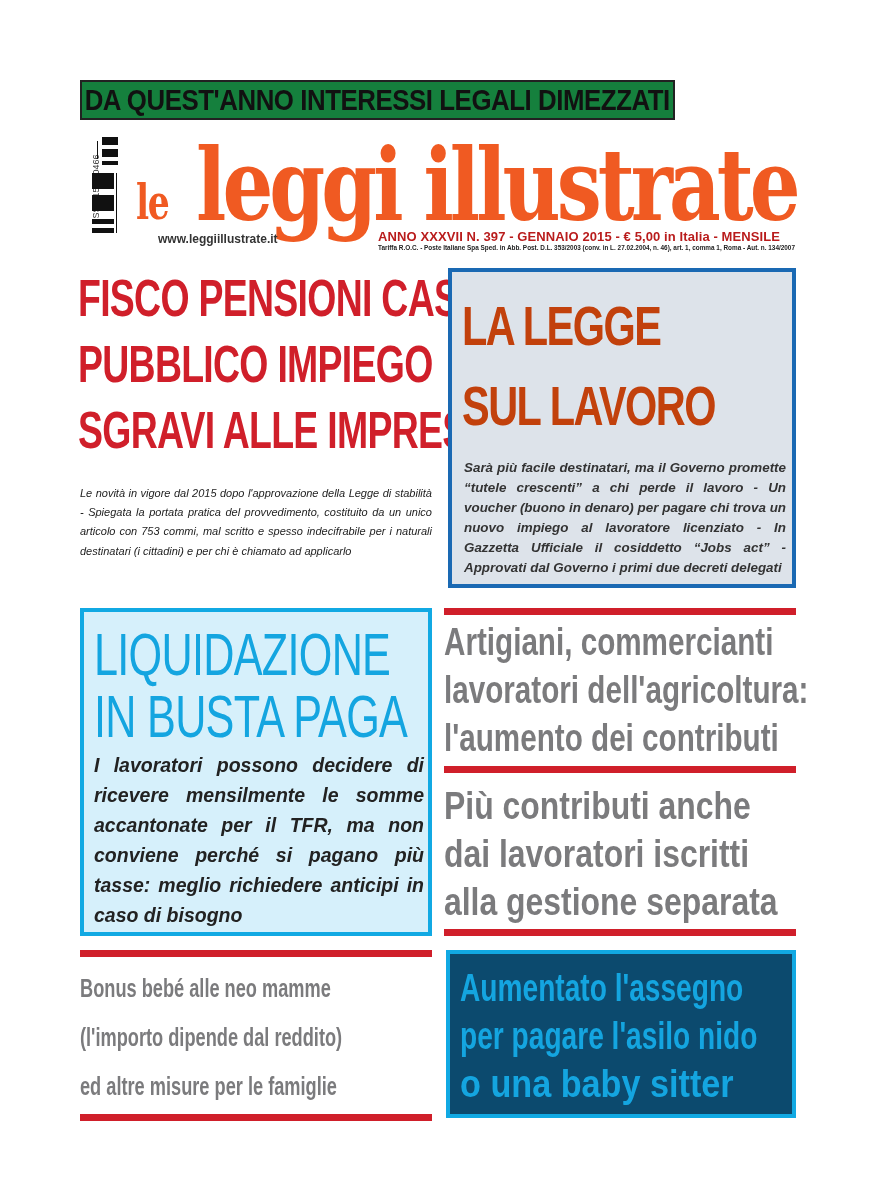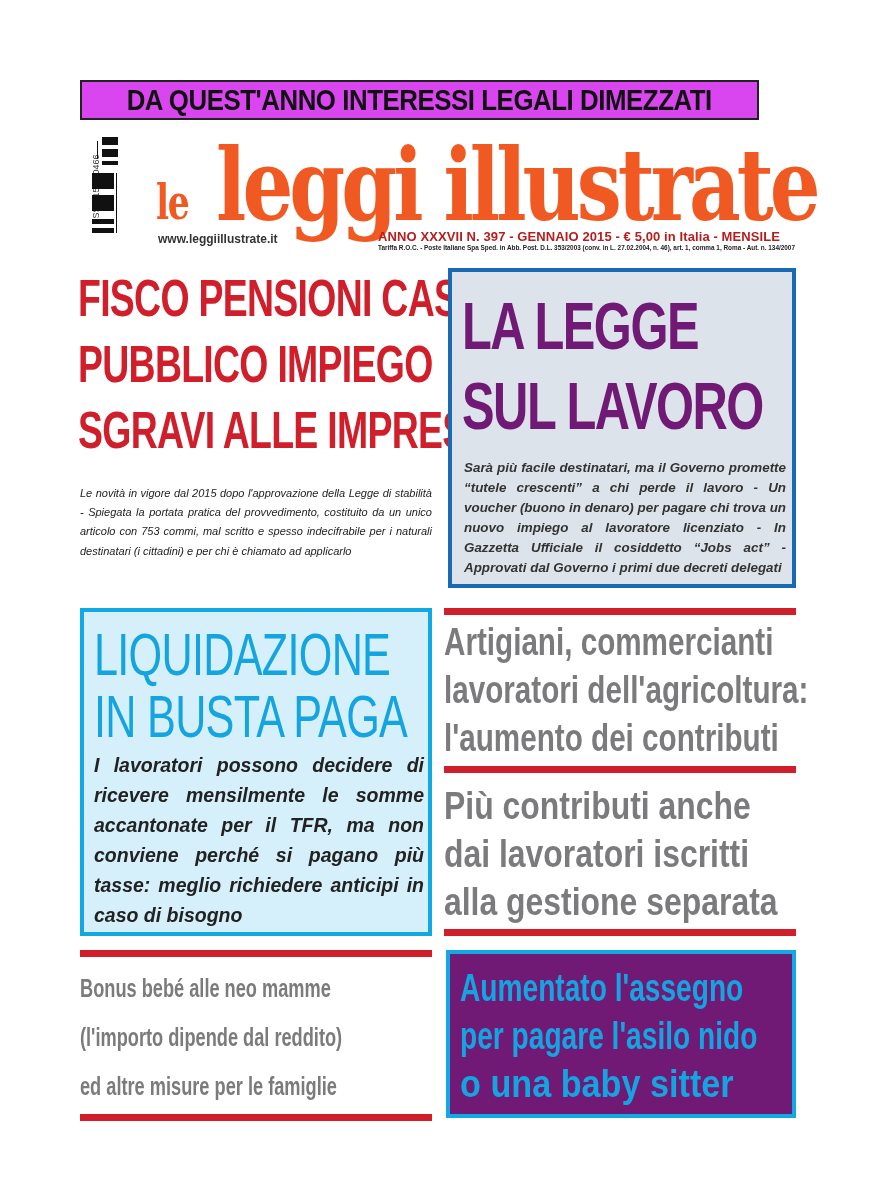--- a/index.html
+++ b/index.html
@@ -2,38 +2,38 @@
 <html><head>
 <meta charset="utf-8">
 <style>
   html, body { margin: 0; padding: 0; background: #ffffff; }
   body { width: 874px; height: 1200px; position: relative; overflow: hidden; font-family: "Liberation Sans", sans-serif; }
 
   .abs { position: absolute; }
 
   
   .banner {
-    left: 80px; top: 80px; width: 679px; height: 40px;
-    background: #d946ef; border: 2px solid #222; box-sizing: border-box;
+    left: 80px; top: 80px; width: 595px; height: 40px;
+    background: #15803d; border: 2px solid #222; box-sizing: border-box;
     display: flex; align-items: center; justify-content: center;
   }
   .banner span {
     font-family: "Liberation Sans", sans-serif; font-weight: bold; font-size: 30px;
     color: #111; letter-spacing: -0.5px; transform: scaleX(0.86); white-space: nowrap;
     display: inline-block;
   }
   .issn {
     left: 62px; top: 180px; width: 70px; height: 12px;
     transform: rotate(-90deg); font-size: 9px; color: #333; white-space: nowrap;
   }
   .bars { left: 92px; top: 137px; width: 30px; height: 98px; }
   .bars div { position: absolute; background: #111; }
 
   
-  .masthead { left: 156px; top: 130px; width: 650px; height: 100px; }
+  .masthead { left: 136px; top: 130px; width: 650px; height: 100px; }
   .mast-le {
     position: absolute; left: 0; top: 44px;
     font-family: "DejaVu Serif", serif; font-weight: bold; font-size: 48px; color: #f05a22;
     transform: scaleX(0.72); transform-origin: left; letter-spacing: -2px;
   }
   .mast-main {
     position: absolute; left: 60px; top: -4px;
     font-family: "DejaVu Serif", serif; font-weight: bold; font-size: 100px; color: #f05a22;
     transform: scaleX(0.80); transform-origin: left; letter-spacing: -5px; white-space: nowrap;
   }
@@ -53,21 +53,21 @@
     font-size: 11px; font-style: italic; color: #222; line-height: 19.2px; text-align: justify;
   }
 
   
   .blue-box {
     left: 448px; top: 268px; width: 348px; height: 320px;
     border: 4px solid #1a69b3; background: #dde3ea; box-sizing: border-box;
   }
   .blue-box .title {
     position: absolute; left: 10px; top: 14px; width: 330px;
-    color: #701a75; font-weight: bold; font-size: 66px; line-height: 80px; letter-spacing: -2px; white-space: nowrap;
+    color: #c2410c; font-weight: bold; font-size: 56px; line-height: 80px; letter-spacing: -2px; white-space: nowrap;
   }
   .blue-box .title div { transform: scaleX(0.74); transform-origin: left; }
   .blue-box .body {
     position: absolute; left: 12px; top: 186px; width: 322px;
     font-size: 13.4px; font-style: italic; font-weight: bold; color: #333; line-height: 20px; text-align: justify;
   }
 
   
   .cyan-box {
     left: 80px; top: 608px; width: 352px; height: 328px;
@@ -95,21 +95,21 @@
   .art1 { left: 444px; top: 618px; font-size: 38px; line-height: 48px; }
   .art1 div { transform: scaleX(0.78); }
   .art2 { left: 444px; top: 782px; font-size: 38px; line-height: 48px; }
   .art2 div { transform: scaleX(0.84); }
   .art3 { left: 80px; top: 964px; font-size: 26px; line-height: 49px; }
   .art3 div { transform: scaleX(0.70); }
 
   
   .cyan-box2 {
     left: 446px; top: 950px; width: 350px; height: 168px;
-    border: 4px solid #11a9e3; background: #701a75; box-sizing: border-box;
+    border: 4px solid #11a9e3; background: #0c4a6e; box-sizing: border-box;
   }
   .cyan-box2 .title {
     position: absolute; left: 10px; top: 10px; width: 330px;
     color: #14a5e0; font-weight: bold; font-size: 38px; line-height: 48px; white-space: nowrap;
   }
   .cyan-box2 .title div { transform: scaleX(0.74); transform-origin: left; }
   .cyan-box2 .title div.wide { transform: scaleX(0.90); }
 </style>
 </head>
 <body>

